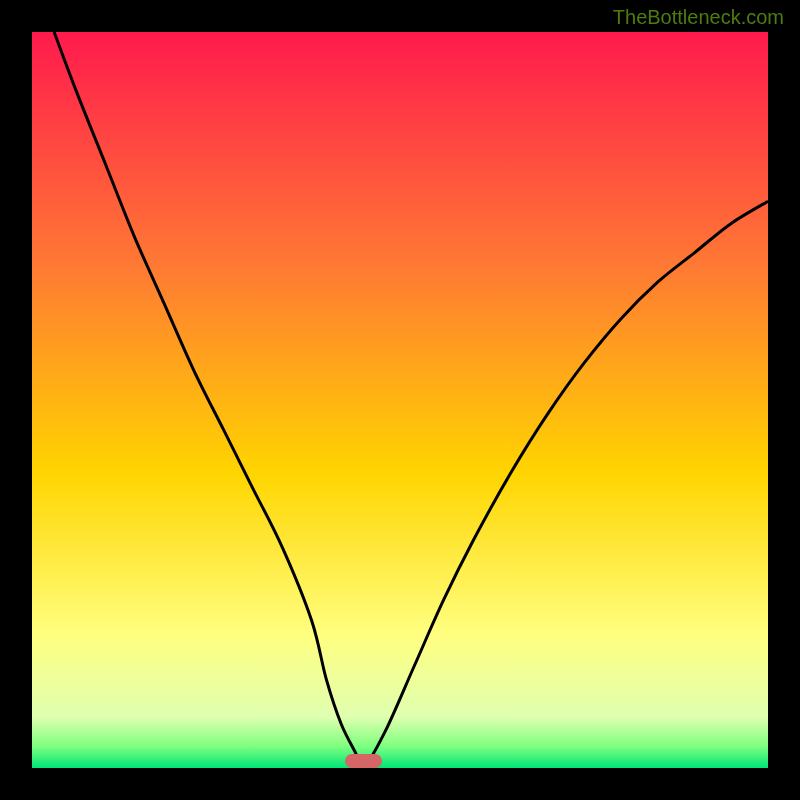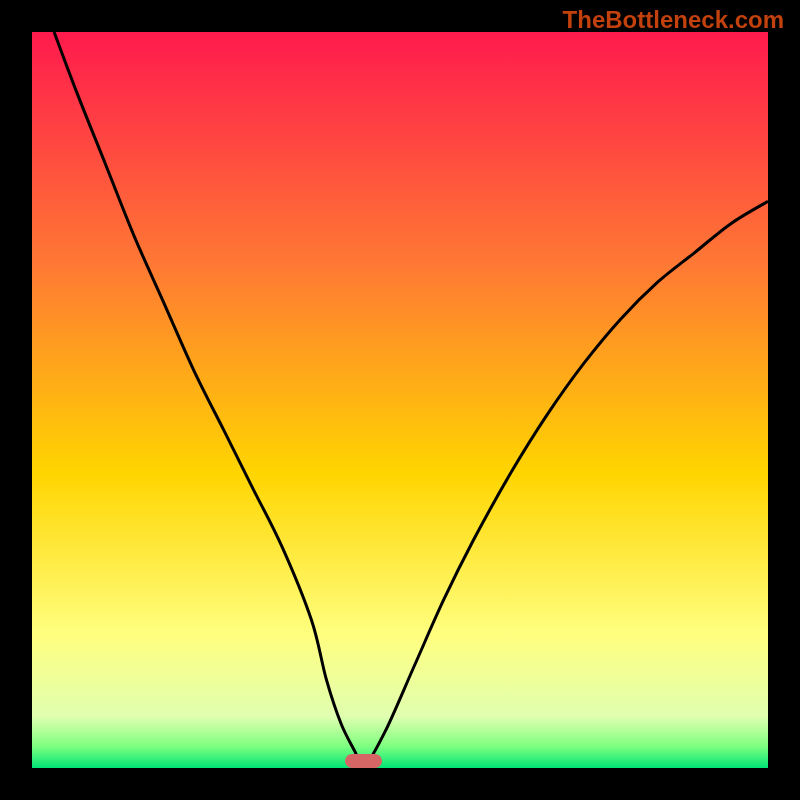--- a/index.html
+++ b/index.html
@@ -6,23 +6,23 @@
   body { width: 800px; height: 800px; background: #000; position: relative; font-family: Arial, sans-serif; }
   .chart-container {
     width: 800px;
     height: 800px;
     position: relative;
   }
   .watermark {
     position: absolute;
     top: 6px;
     right: 16px;
-    font-size: 24px;
-    color: #c2410c;
-    font-weight: 700;
+    font-size: 20px;
+    color: #4d7c0f;
+    font-weight: 400;
     z-index: 10;
   }
   .plot-area {
     position: absolute;
     left: 32px;
     top: 32px;
     width: 736px;
     height: 736px;
   }
   .gradient-bg {

